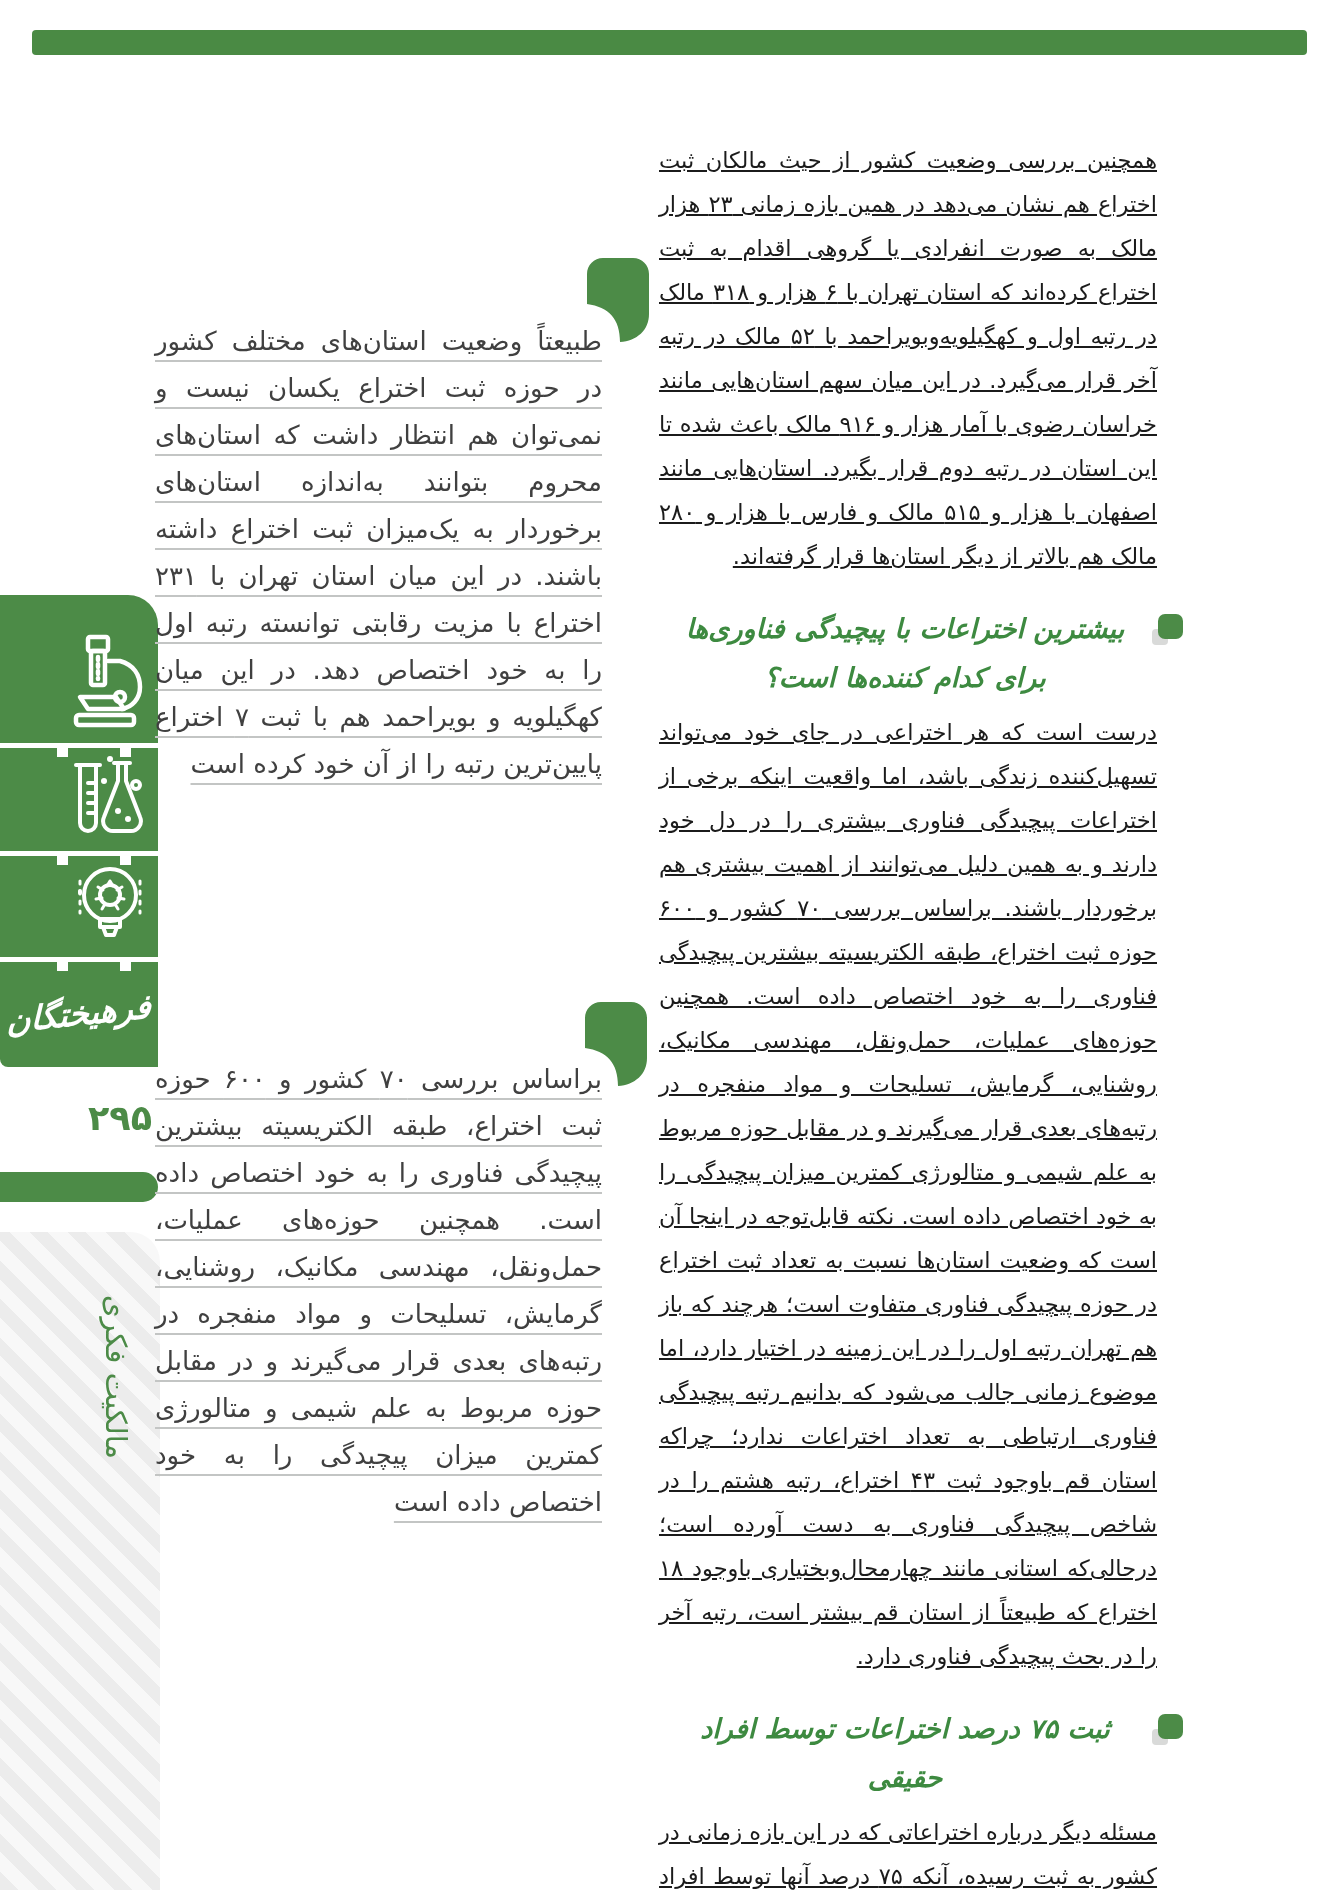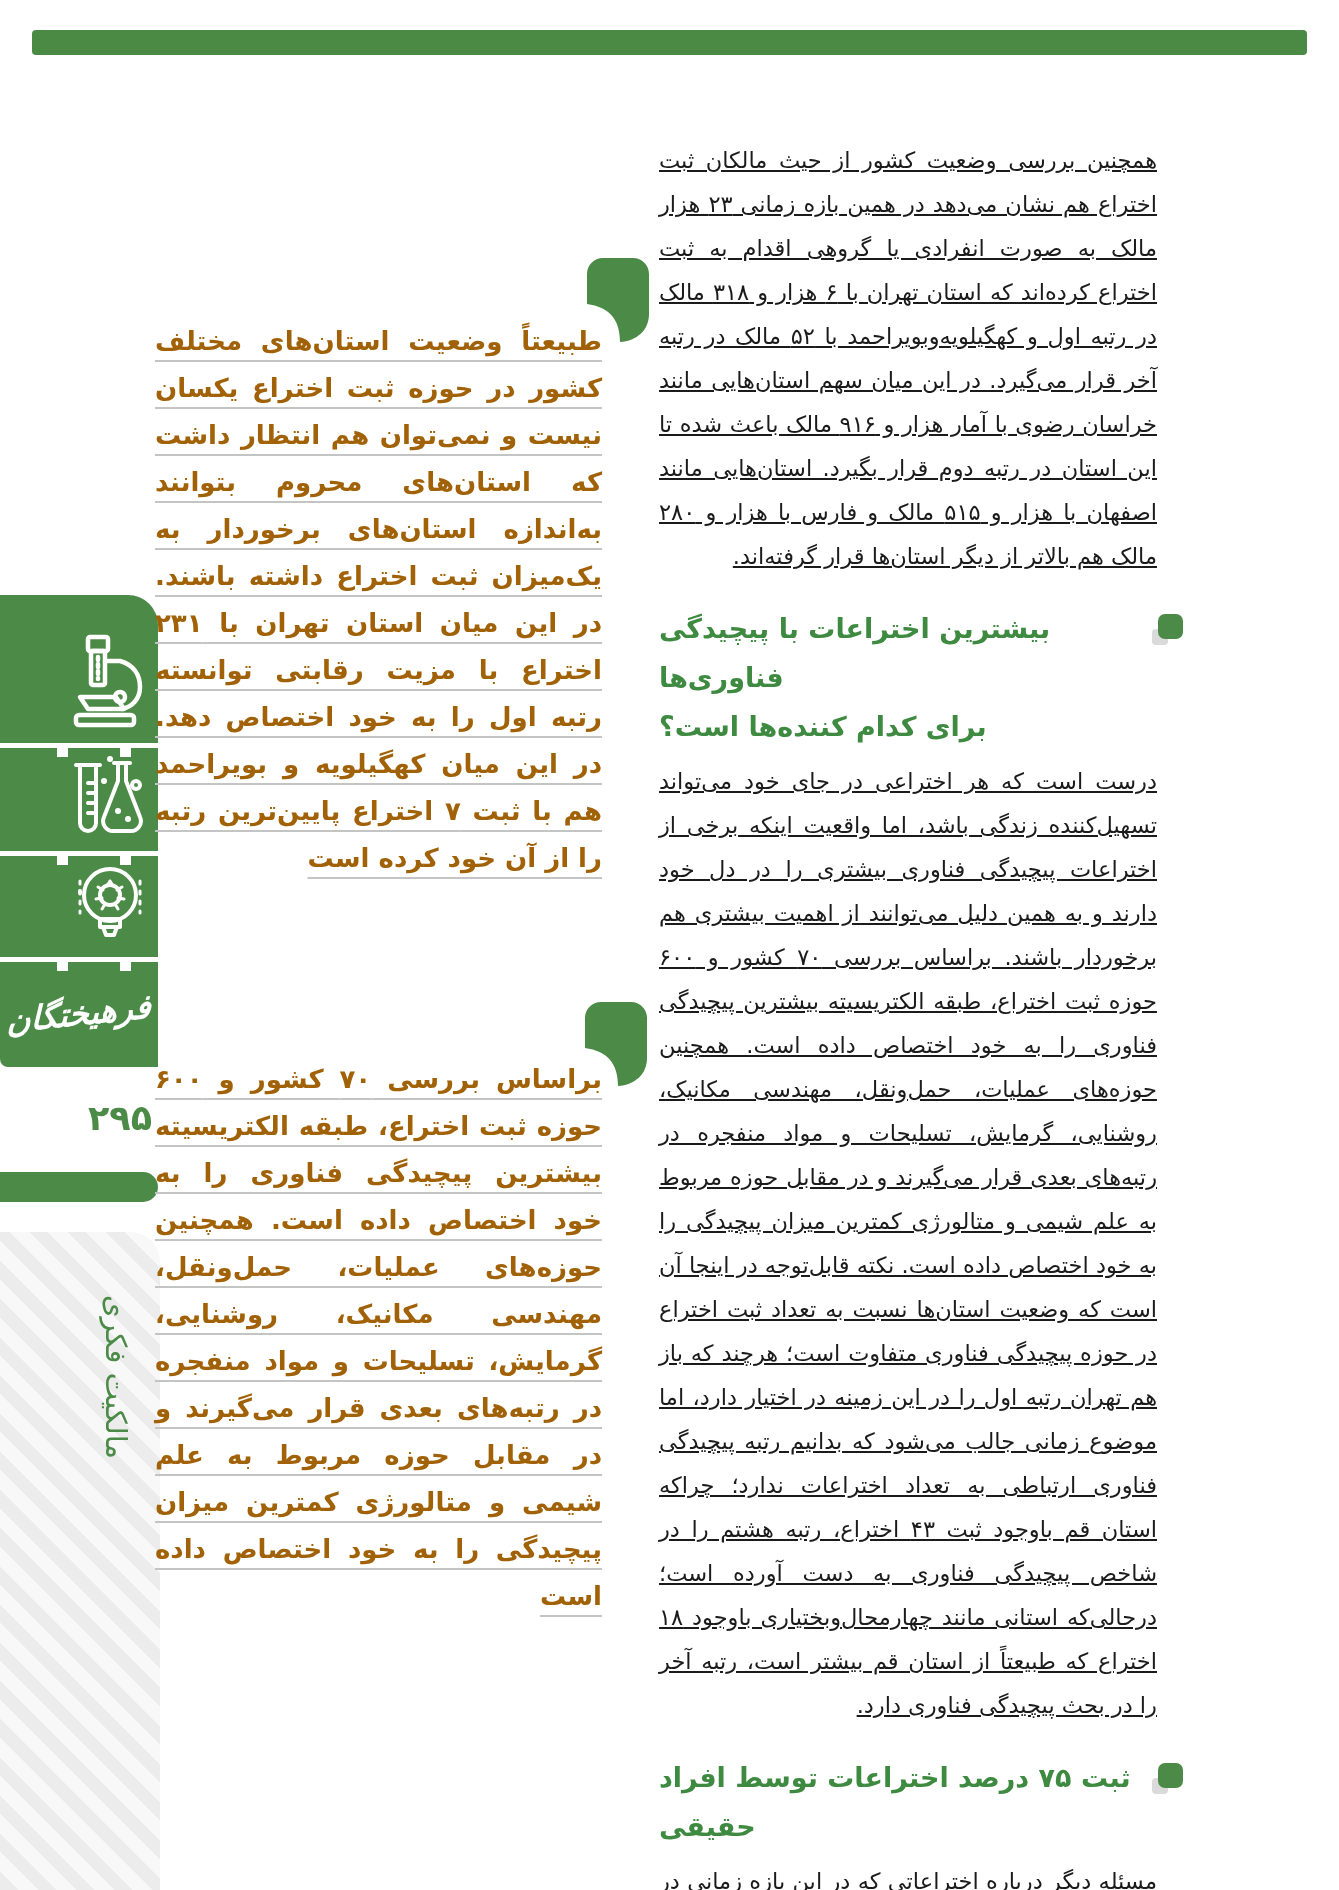--- a/index.html
+++ b/index.html
@@ -24,34 +24,34 @@
   .rail-bar{position:absolute;left:0;top:1172px;width:158px;height:30px;background:#4c8b47;border-radius:0 15px 15px 0;}
 
   .stripe-panel{position:absolute;left:0;top:1232px;width:160px;height:658px;border-radius:0 30px 0 0;
     background:repeating-linear-gradient(45deg,#ececec 0 13px,#f8f8f8 13px 27px);}
   .vertical-label{position:absolute;left:96px;top:1272px;width:40px;height:220px;display:flex;align-items:flex-start;justify-content:center;}
   .vertical-label span{display:inline-block;transform:rotate(90deg);transform-origin:center;white-space:nowrap;
     color:#4c8b47;font-size:29px;direction:rtl;margin-top:88px;}
 
   
   .pquote{position:absolute;left:155px;width:447px;direction:rtl;text-align:justify;
-    color:#a16207;font-size:26px;line-height:47px;
-    text-decoration:underline;text-decoration-color:#c3c5c4;text-underline-offset:10px;text-decoration-thickness:1.5px;font-weight:bold;}
+    color:#404040;font-size:26px;line-height:47px;
+    text-decoration:underline;text-decoration-color:#c3c5c4;text-underline-offset:10px;text-decoration-thickness:1.5px;}
   .pq1{top:318px;}
   .pq2{top:1056px;}
   .quote-glyph{position:absolute;width:62px;height:84px;}
   .qg1{left:587px;top:258px;}
   .qg2{left:585px;top:1002px;}
 
   
   .article{position:absolute;left:659px;top:138px;width:498px;direction:rtl;text-align:justify;
     color:#1b1b1b;font-size:22.5px;line-height:44px;}
   .article p{margin:0;text-decoration:underline;}
-  .sec-head{position:relative;color:#3d8a40;font-weight:bold;font-size:27px;line-height:49px;text-align:left;
-    margin:26px 0 8px 0;padding-right:6px;}
+  .sec-head{position:relative;color:#3d8a40;font-weight:bold;font-size:27px;line-height:49px;text-align:center;
+    margin:26px 0 8px 0;padding-right:6px;font-style:italic;}
   .head-bullet{position:absolute;right:-26px;top:10px;width:26px;height:26px;}
   .head-bullet .sq-gray{position:absolute;left:-5px;bottom:-5px;width:16px;height:16px;background:#d9dad9;border-radius:4px;}
   .head-bullet .sq-green{position:absolute;right:0;top:0;width:25px;height:25px;background:#4c8b47;border-radius:7px;}
 </style>
 </head>
 <body>
 
 <div class="page">
 
   <div class="top-rule"></div>

